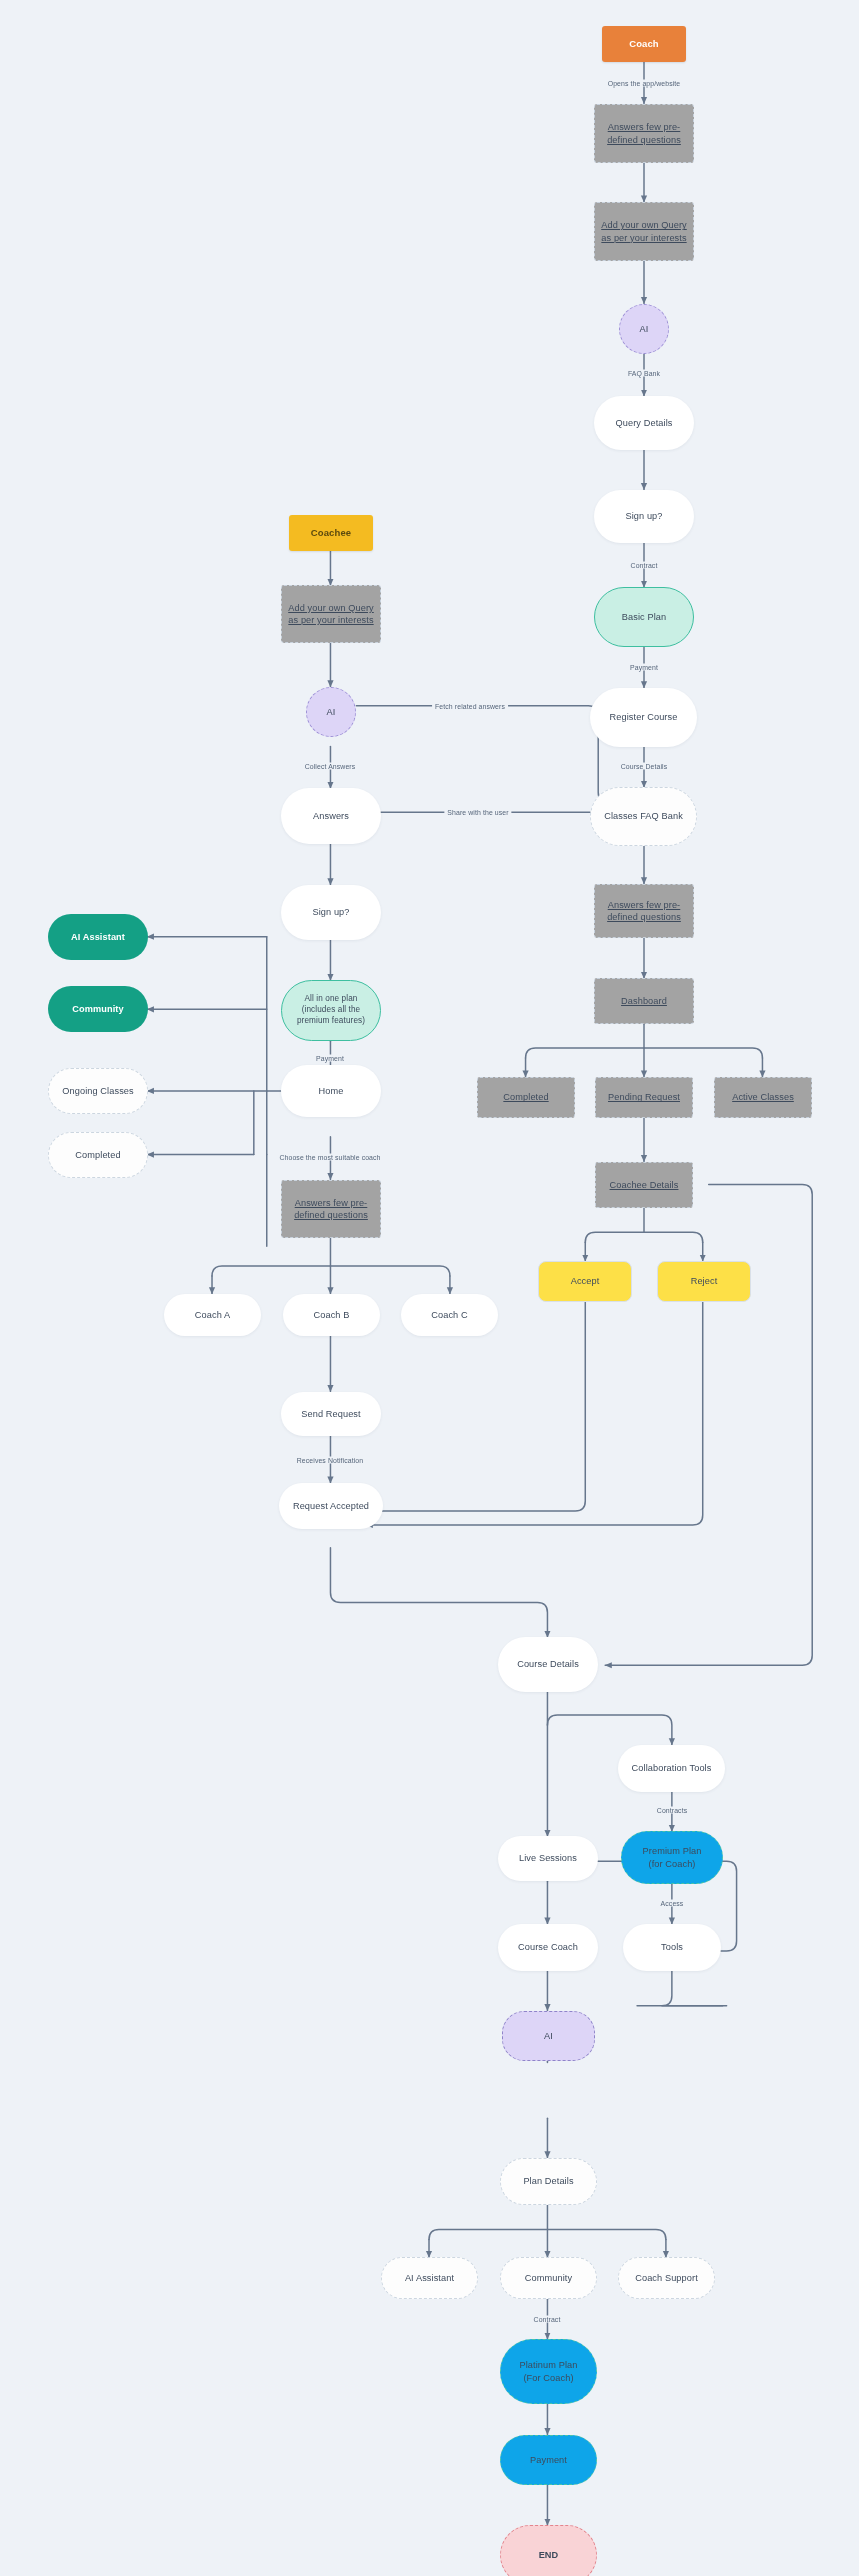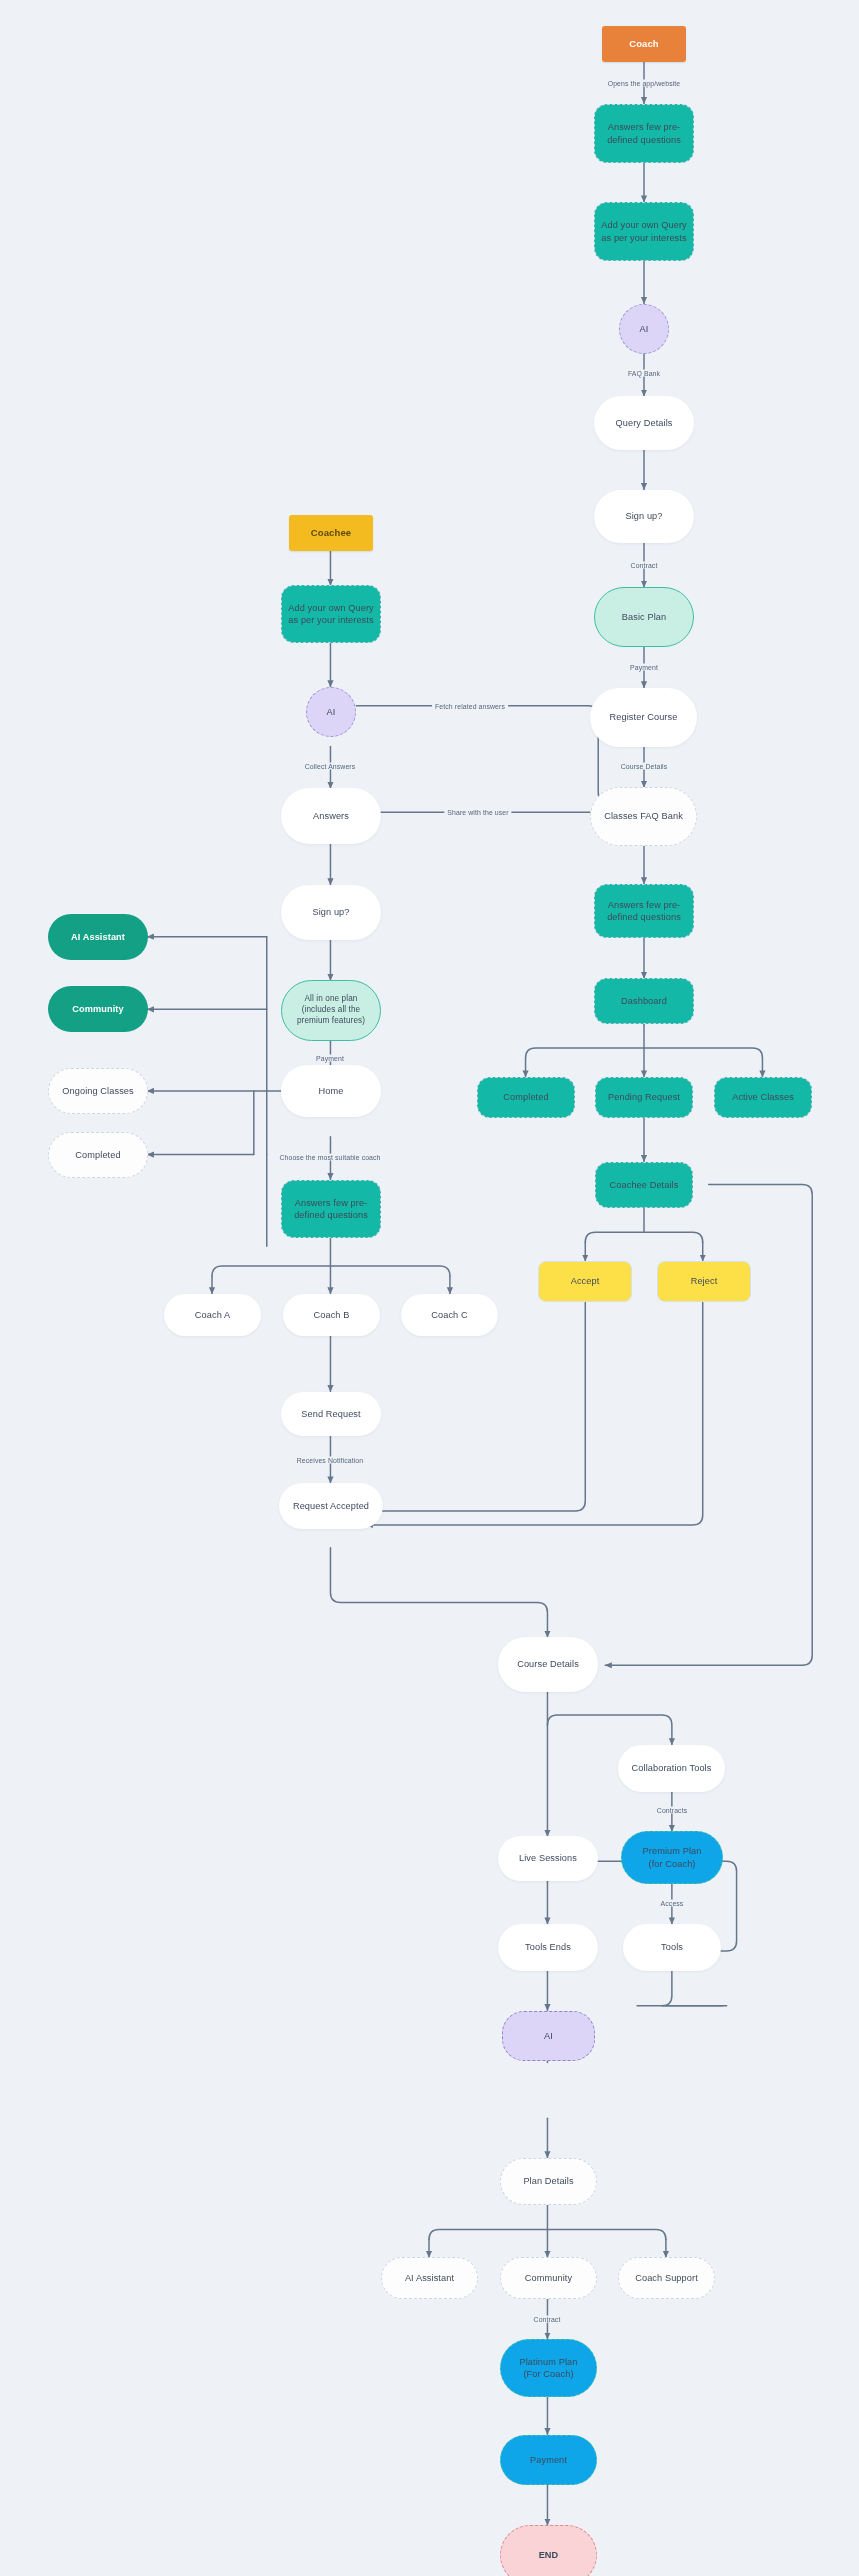--- a/index.html
+++ b/index.html
@@ -38,23 +38,24 @@
   }
   
   .n-rect-solid {           
     border-radius: 3px;
     color: #ffffff;
     font-weight: bold;
     font-size: 9.5px;
     box-shadow: 0 1px 2px rgba(40,60,90,.13);
   }
   .n-dashrect {             
-    background: #14b8a6;
+    background: #a3a3a3;
     border: 1px dashed #c9d3de;
-    border-radius: 13px;
+    border-radius: 3px;
+    text-decoration: underline;
   }
   .n-solidrect {            
     background: #fde047;
     border: 1px solid #d9e0e8;
     border-radius: 8px;
   }
   .n-pill {                 
     background: #ffffff;
     border-radius: 40px;
     box-shadow: 0 1px 3px rgba(40,60,90,.07);
@@ -305,33 +306,33 @@
 
   <div class="node n-pill" style="left:618px;top:1745px;width:107px;height:47px;">Collaboration Tools</div>
 
   <div class="node n-pill-teal-dashb" style="left:621px;top:1831px;width:102px;height:53px;">Premium Plan
 (for Coach)</div>
 
   <div class="node n-pill" style="left:498px;top:1836px;width:100px;height:45px;">Live Sessions</div>
 
   <div class="node n-pill" style="left:623px;top:1924px;width:98px;height:47px;">Tools</div>
 
-  <div class="node n-pill" style="left:498px;top:1924px;width:100px;height:47px;">Tools Ends</div>
+  <div class="node n-pill" style="left:498px;top:1924px;width:100px;height:47px;">Course Coach</div>
 
   <div class="node n-pill-purple-dash" style="left:502px;top:2011px;width:93px;height:50px;">AI</div>
 
   <div class="node n-pill-dash" style="left:500px;top:2158px;width:97px;height:47px;">Plan Details</div>
 
   <div class="node n-pill-dash" style="left:381px;top:2257px;width:97px;height:42px;">AI Assistant</div>
 
   <div class="node n-pill-dash" style="left:500px;top:2257px;width:97px;height:42px;">Community</div>
 
   <div class="node n-pill-dash" style="left:618px;top:2257px;width:97px;height:42px;">Coach Support</div>
 
-  <div class="node n-pill-teal-dashb" style="left:500px;top:2339px;width:97px;height:58px;">Platinum Plan
+  <div class="node n-pill-teal-dashb" style="left:500px;top:2339px;width:97px;height:65px;">Platinum Plan
 (For Coach)</div>
 
   <div class="node n-pill-teal-dashb" style="left:500px;top:2435px;width:97px;height:50px;">Payment</div>
 
   <div class="node n-pill-red-dash" style="left:500px;top:2525px;width:97px;height:60px;font-weight:bold;">END</div>
 
 </div>
 
 
 </body></html>

